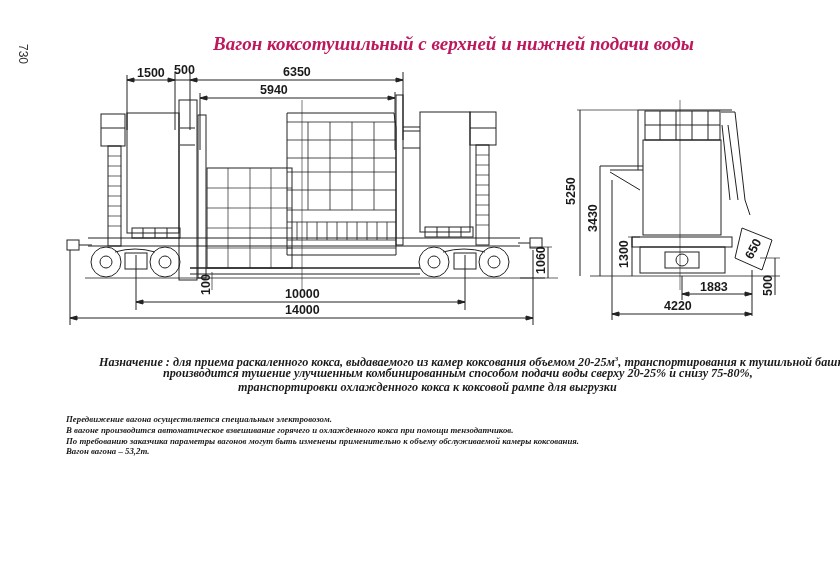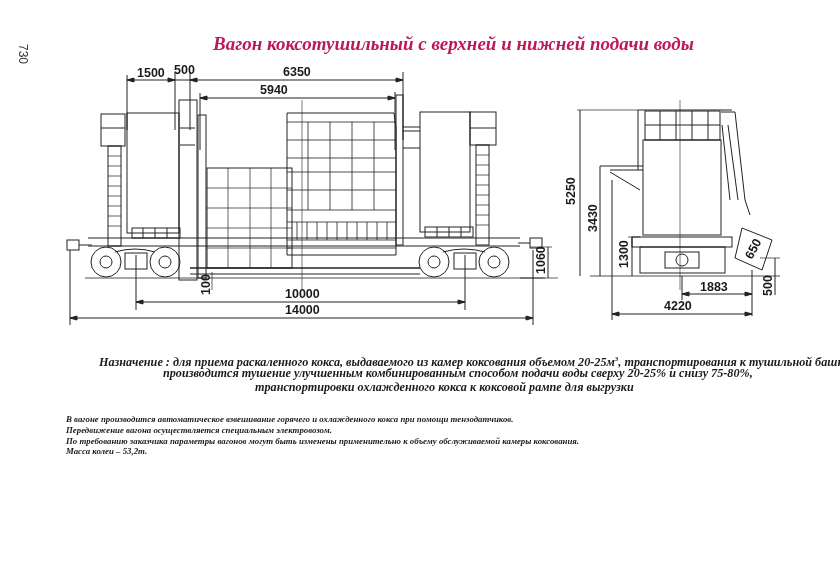--- a/index.html
+++ b/index.html
@@ -4,21 +4,21 @@
   <style>
     html, body { margin:0; padding:0; background:#ffffff; }
     body { width:840px; height:576px; position:relative; overflow:hidden; font-family:"Liberation Serif", serif; color:#1a1a1a; }
     .page-num { position:absolute; left:30px; top:44px; transform:rotate(90deg); transform-origin:left top; font-family:"Liberation Sans", sans-serif; font-size:12px; color:#333; }
     .title { position:absolute; left:213px; top:33px; font-size:19px; font-weight:bold; font-style:italic; color:#be185d; white-space:nowrap; }
     svg.drawing { position:absolute; left:0; top:0; }
     .dim { font-family:"Liberation Sans", sans-serif; font-size:12.5px; font-weight:bold; fill:#1a1a1a; }
     .purpose { position:absolute; left:0; top:352px; width:840px; font-size:12.2px; font-style:italic; font-weight:bold; line-height:14.5px; }
     .purpose .l1 { position:absolute; left:99px; top:0; white-space:nowrap; }
     .purpose .l2 { position:absolute; left:163px; top:14px; white-space:nowrap;font-style:italic; }
-    .purpose .l3 { position:absolute; left:255px; top:28px; white-space:nowrap; }
+    .purpose .l3 { position:absolute; left:238px; top:28px; white-space:nowrap; }
     .notes { position:absolute; left:66px; top:414px; font-size:8.8px; font-style:italic; font-weight:bold; line-height:10.8px; }
     .notes div { white-space:nowrap; }
     sup { font-size:7px; }
   </style>
 </head>
 <body>
 
 <div class="page-num">730</div>
 <div class="title">Вагон коксотушильный с верхней и нижней подачи воды</div>
 
@@ -236,17 +236,17 @@
   <text class="dim" transform="translate(772,296) rotate(-90)">500</text>
 </svg>
 
 <div class="purpose">
   <div class="l1"><span>Назначение : для приема раскаленного кокса, выдаваемого из камер коксования объемом 20-25м</span><sup>3</sup><span>, транспортирования к тушильной башне, где</span></div>
   <div class="l2">производится тушение улучшенным комбинированным способом подачи воды сверху 20-25% и снизу 75-80%,</div>
   <div class="l3">транспортировки охлажденного кокса к коксовой рампе для выгрузки</div>
 </div>
 
 <div class="notes">
+  <div>Передвижение вагона осуществляется специальным электровозом.</div>
   <div>В вагоне производится автоматическое взвешивание горячего и охлажденного кокса при помощи тензодатчиков.</div>
-  <div>Передвижение вагона осуществляется специальным электровозом.</div>
   <div>По требованию заказчика параметры вагонов могут быть изменены применительно к объему обслуживаемой камеры коксования.</div>
-  <div>Масса колеи – 53,2т.</div>
+  <div>Вагон вагона – 53,2т.</div>
 </div>
 
 </body></html>

